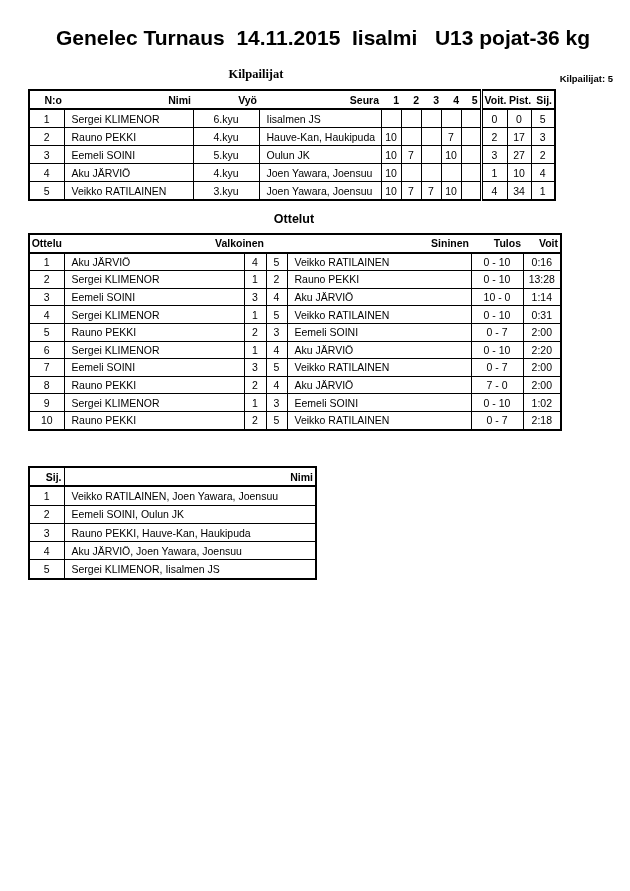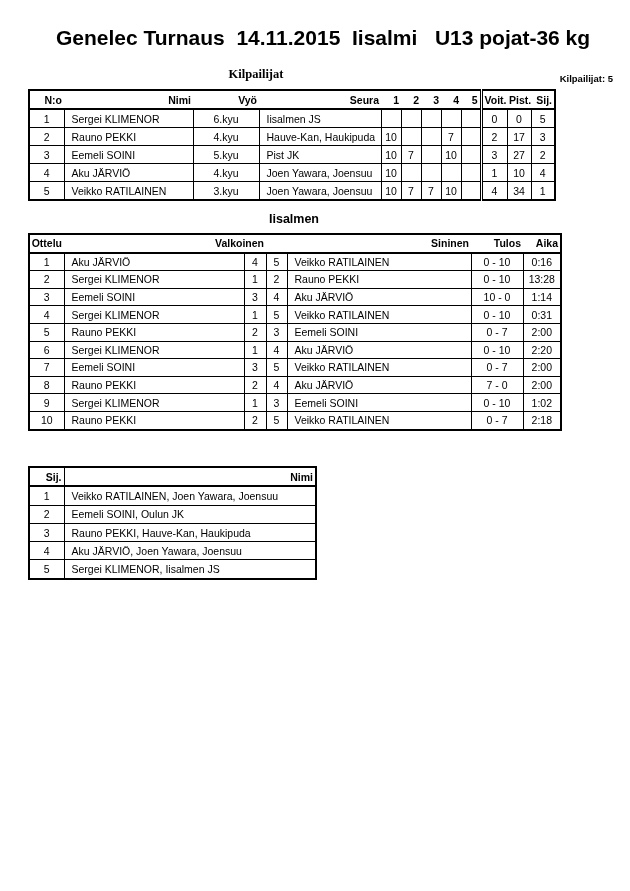--- a/index.html
+++ b/index.html
@@ -109,21 +109,21 @@
           <td class="c">7</td>
           <td class="c"></td>
           <td class="c thick-sep">2</td>
           <td class="c">17</td>
           <td class="c">3</td>
         </tr>
         <tr>
           <td class="c">3</td>
           <td class="l">Eemeli SOINI</td>
           <td class="c">5.kyu</td>
-          <td class="l">Pist JK</td>
+          <td class="l">Oulun JK</td>
           <td class="c">10</td>
           <td class="c">7</td>
           <td class="c"></td>
           <td class="c">10</td>
           <td class="c"></td>
           <td class="c thick-sep">3</td>
           <td class="c">27</td>
           <td class="c">2</td>
         </tr>
         <tr>
@@ -150,38 +150,38 @@
           <td class="c">7</td>
           <td class="c">10</td>
           <td class="c"></td>
           <td class="c thick-sep">4</td>
           <td class="c">34</td>
           <td class="c">1</td>
         </tr>
       </tbody>
   </table>
 
-  <div class="section-heading h-ottelut">Iisalmen</div>
+  <div class="section-heading h-ottelut">Ottelut</div>
   <table class="tbl ottelut">
     <colgroup>
       <col style="width:35px">
         <col style="width:180px">
         <col style="width:22px">
         <col style="width:21px">
       <col style="width:184px">
         <col style="width:52px">
         <col style="width:38px">
     </colgroup>
     <thead>
       <tr>
         <th class="corner">Ottelu</th>
         <th colspan="2">Valkoinen</th>
         <th colspan="2">Sininen</th>
         <th>Tulos</th>
-        <th>Aika</th>
+        <th>Voit</th>
       </tr>
     </thead>
     <tbody id="matches-body">
         <tr>
           <td class="c">1</td>
           <td class="l">Aku JÄRVIÖ</td>
           <td class="c">4</td>
           <td class="c">5</td>
           <td class="l">Veikko RATILAINEN</td>
           <td class="c">0 - 10</td>

